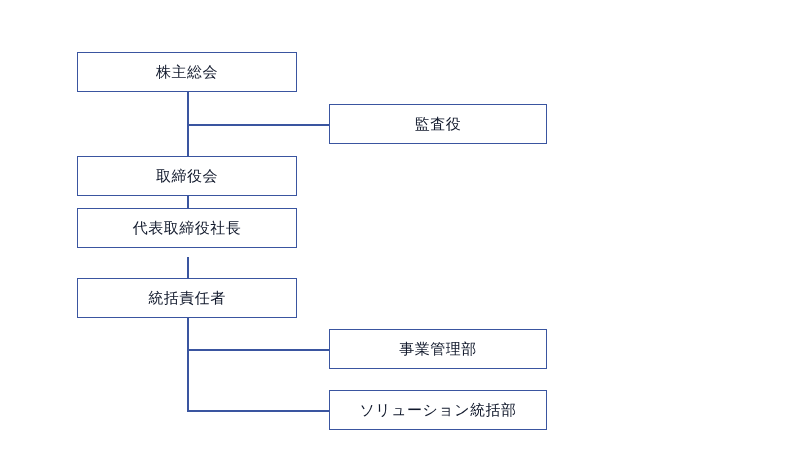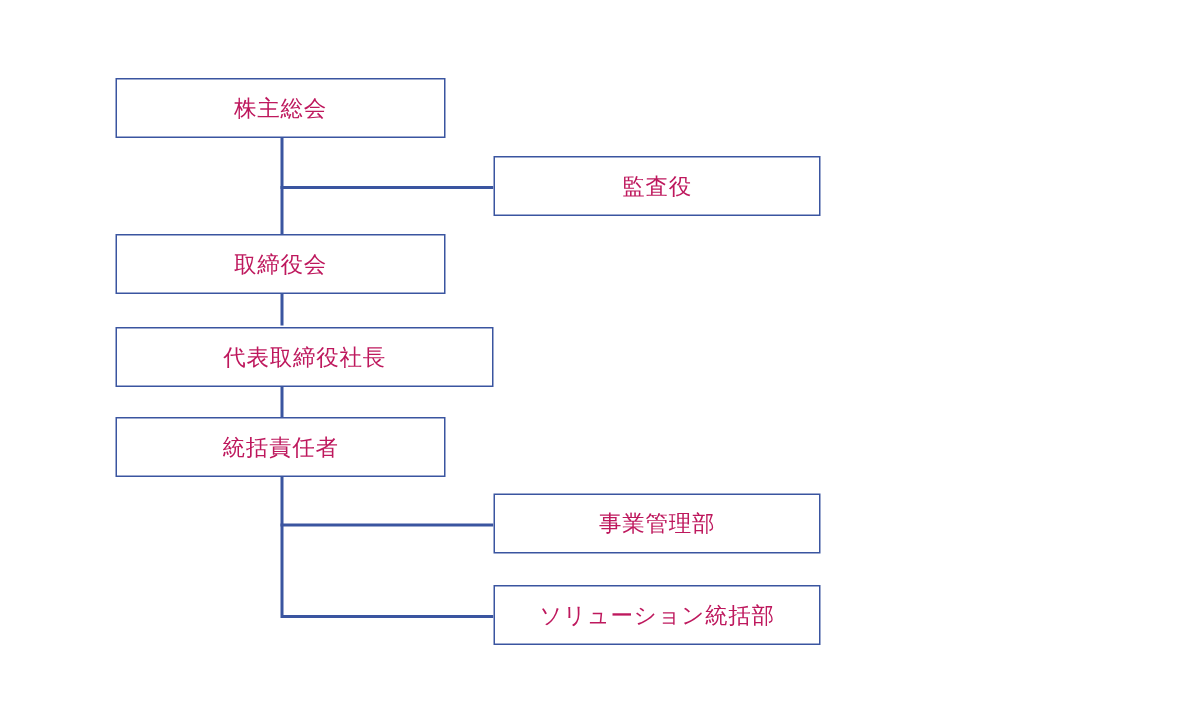--- a/index.html
+++ b/index.html
@@ -22,21 +22,21 @@
     position: absolute;
     box-sizing: border-box;
     background: #ffffff;
     border: 1.5px solid #3a55a0;
     display: flex;
     align-items: center;
     justify-content: center;
     z-index: 3;
   }
   .node-label {
-    color: #be185d;
+    color: #0f172a;
     font-size: 15px;
     line-height: 1;
     letter-spacing: 0.5px;
     white-space: nowrap;
     font-family: "DejaVu Sans", "Liberation Sans", sans-serif;
   }
   .connector {
     position: absolute;
     background: #3a55a0;
     z-index: 1;
@@ -66,21 +66,21 @@
   </div>
 
   <div class="node-box" style="left:329px; top:104px; width:218px; height:40px;align-items:center;">
     <span class="node-label">監査役</span>
   </div>
 
   <div class="node-box" style="left:77px; top:156px; width:220px; height:40px;justify-content:center;">
     <span class="node-label">取締役会</span>
   </div>
 
-  <div class="node-box" style="left:77px; top:218px; width:252px; height:40px;">
+  <div class="node-box" style="left:77px; top:208px; width:220px; height:40px;">
     <span class="node-label">代表取締役社長</span>
   </div>
 
   <div class="node-box" style="left:77px; top:278px; width:220px; height:40px;">
     <span class="node-label">統括責任者</span>
   </div>
 
   <div class="node-box" style="left:329px; top:329px; width:218px; height:40px;">
     <span class="node-label">事業管理部</span>
   </div>

